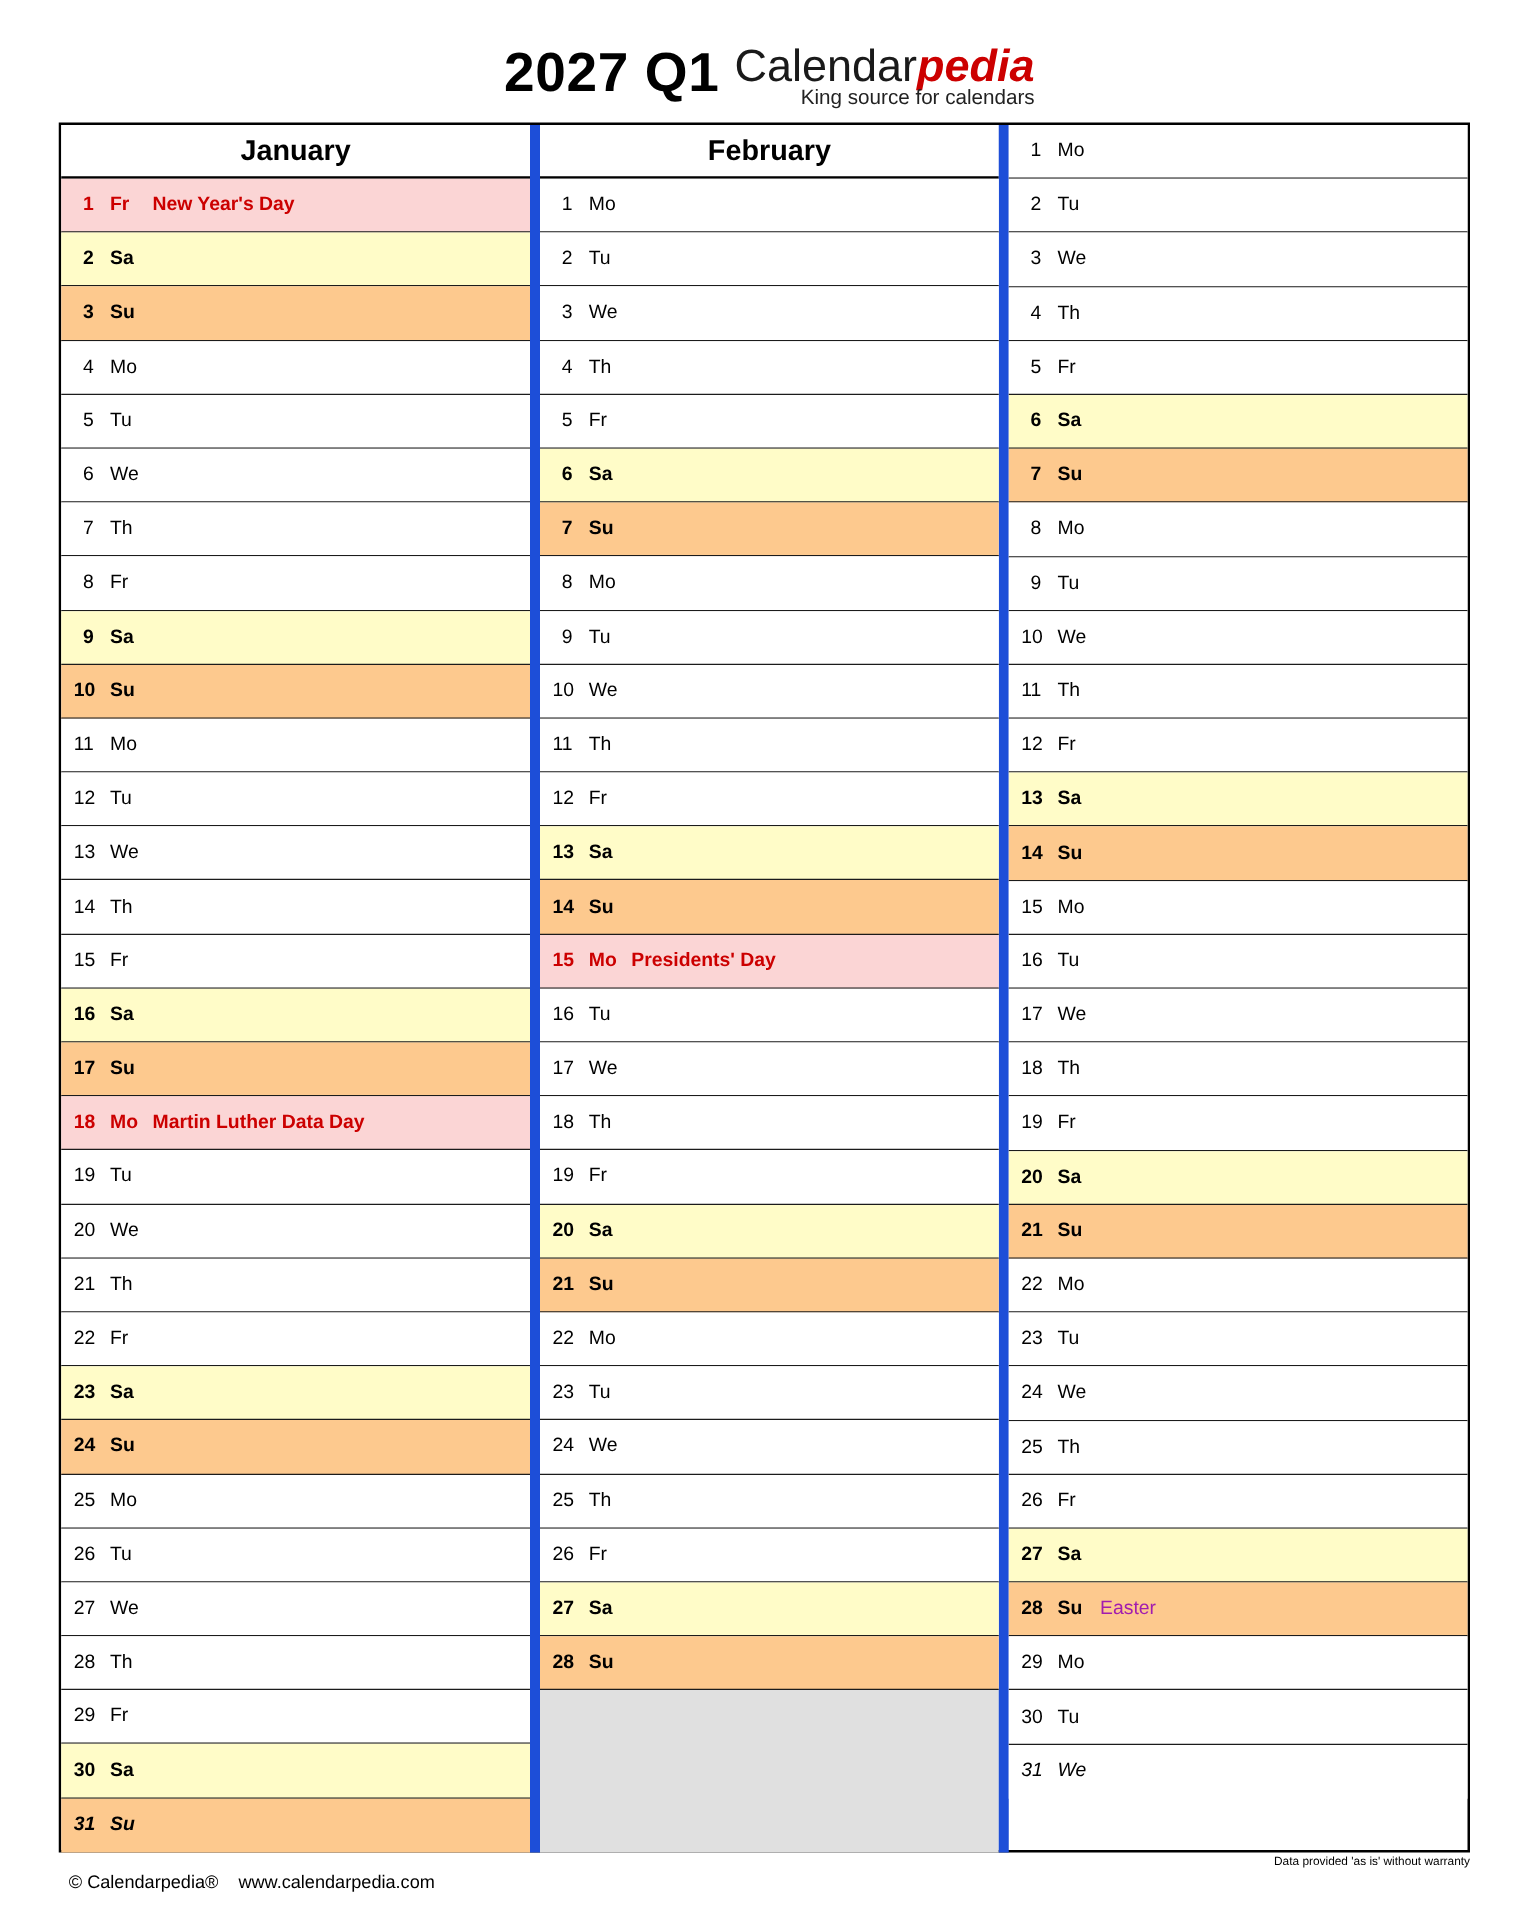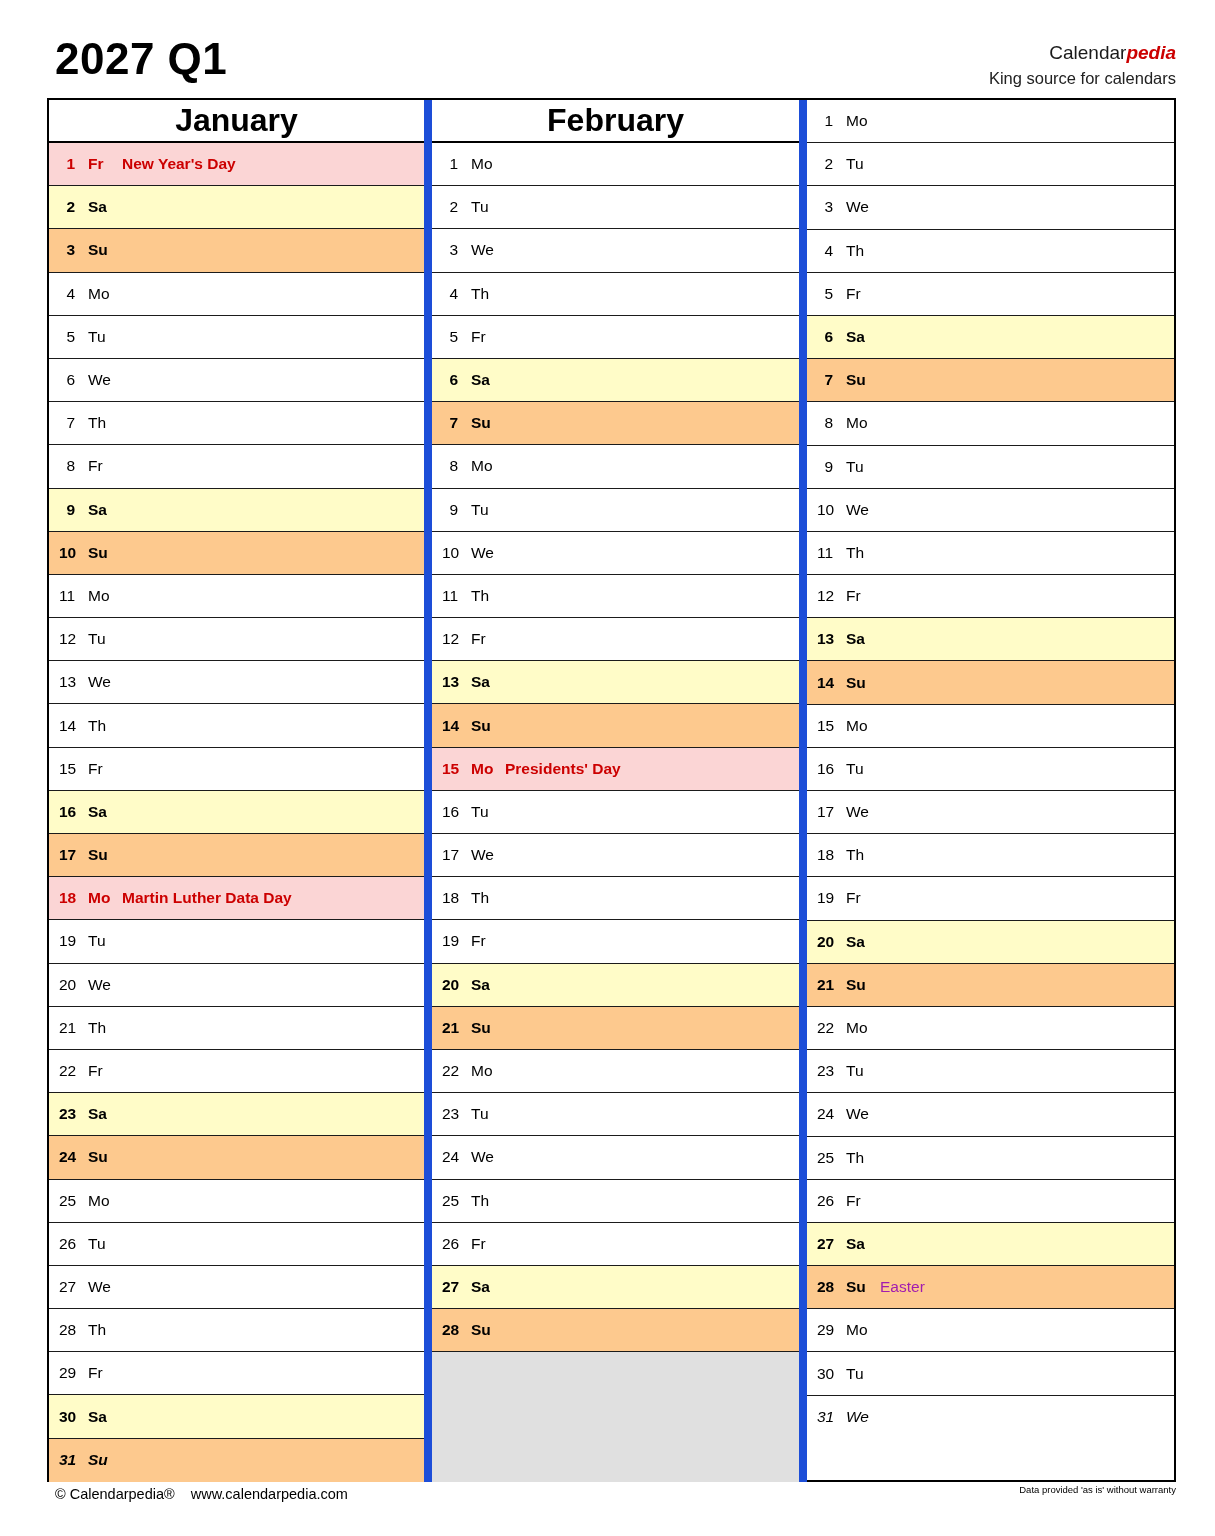--- a/index.html
+++ b/index.html
@@ -8,45 +8,45 @@
     width:1215px;height:1536px;
     background:#fff;
     font-family:"Liberation Sans","DejaVu Sans",sans-serif;
     color:#000;
     overflow:hidden;
     box-sizing:border-box;
   }
   
   .top{
     position:absolute;left:47px;right:39px;top:0;height:98px;
-    display:flex;justify-content:space-between;align-items:flex-end;
+    display:flex;justify-content:center;align-items:flex-end;
   }
   .page-title{
     margin:0 0 14px 8px;
     font-size:44px;font-weight:bold;letter-spacing:0.5px;color:#000;
   }
   .logo{ text-align:right;margin-bottom:10px; }
-  .logo-line{ font-size:19px;line-height:30px;color:#1a1a1a;margin-left:12px; }
+  .logo-line{ font-size:36px;line-height:30px;color:#1a1a1a;margin-left:12px; }
   .logo-red{ color:var(--c-red);font-weight:bold;font-style:italic; }
   .tagline{ font-size:16.5px;color:#222;margin-top:1px; }
 
   
   .calendar{
     position:absolute;left:47px;top:98px;width:1129px;height:1384px;
     display:grid;grid-template-columns:1fr 1fr 1fr;
     border:2px solid #000;
     box-sizing:border-box;
     background:#fff;
   }
   .month-col{ display:flex;flex-direction:column;min-width:0; }
   .month-col + .month-col{ border-left:8px solid #1d4ed8; }
   .month-header{
     height:43px;flex:0 0 43px;
     display:flex;align-items:center;justify-content:center;
-    font-size:32px;font-weight:bold;
+    font-size:23px;font-weight:bold;
     border-bottom:2px solid #000;
     box-sizing:border-box;background:#fff;
   }
   .day-row{
     position:relative;
     flex:0 0 43.2px;height:43.2px;
     display:flex;align-items:center;
     border-bottom:1.5px solid #1b1b1b;
     box-sizing:border-box;
     font-size:15.5px;
@@ -64,21 +64,21 @@
     flex:1 1 auto;
     background:var(--c-empty);
     border-bottom:none;
   }
 
   
   .footer{
     position:absolute;left:47px;right:39px;top:1482px;
     display:flex;justify-content:space-between;align-items:flex-start;
   }
-  .footer-left{ font-size:14.5px;color:#000;margin-left:8px;padding-top:4px; }
+  .footer-left{ font-size:14.5px;color:#000;margin-left:8px;padding-top:16px; }
   .footer-left .url{ margin-left:16px; }
   .footer-right{ font-size:9.5px;color:#000;padding-top:2px; }
 </style>
 </head>
 <body>
 
 <div class="page">
 
   <div class="top">
     <h1 class="page-title">2027 Q1</h1>

